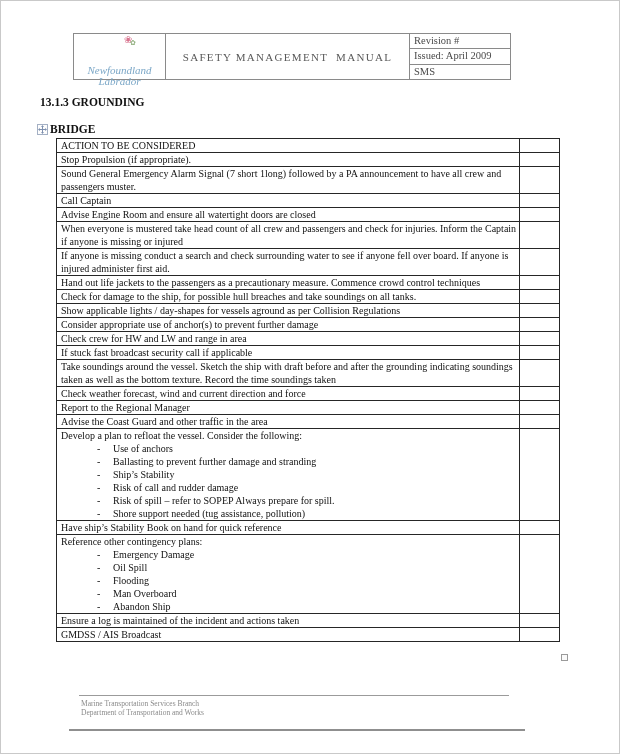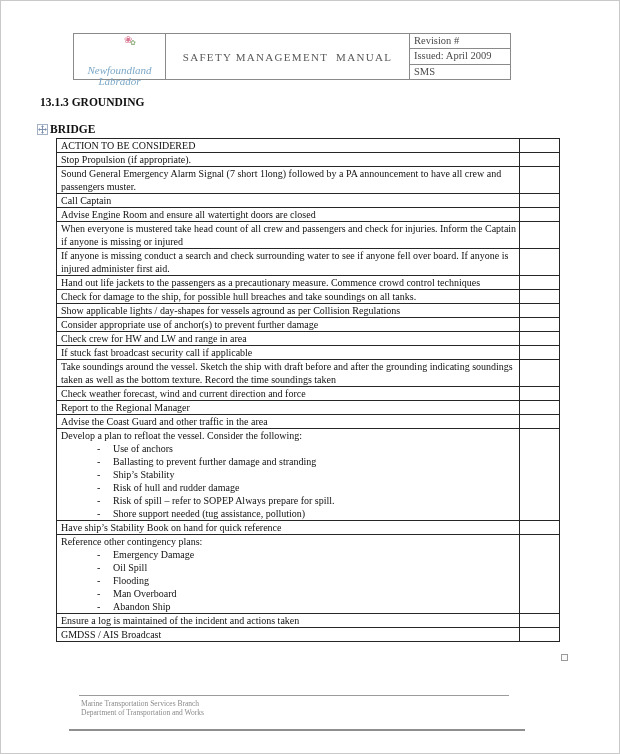--- a/index.html
+++ b/index.html
@@ -254,21 +254,21 @@
             <div class="bullet-line">
               <span class="dash">-</span>
               <span>Ballasting to prevent further damage and stranding</span>
             </div>
             <div class="bullet-line">
               <span class="dash">-</span>
               <span>Ship’s Stability</span>
             </div>
             <div class="bullet-line">
               <span class="dash">-</span>
-              <span>Risk of hull and rudder damage</span>
+              <span>Risk of call and rudder damage</span>
             </div>
             <div class="bullet-line">
               <span class="dash">-</span>
               <span>Risk of spill – refer to SOPEP Always prepare for spill.</span>
             </div>
             <div class="bullet-line">
               <span class="dash">-</span>
               <span>Shore support needed (tug assistance, pollution)</span>
             </div>
           </td>

